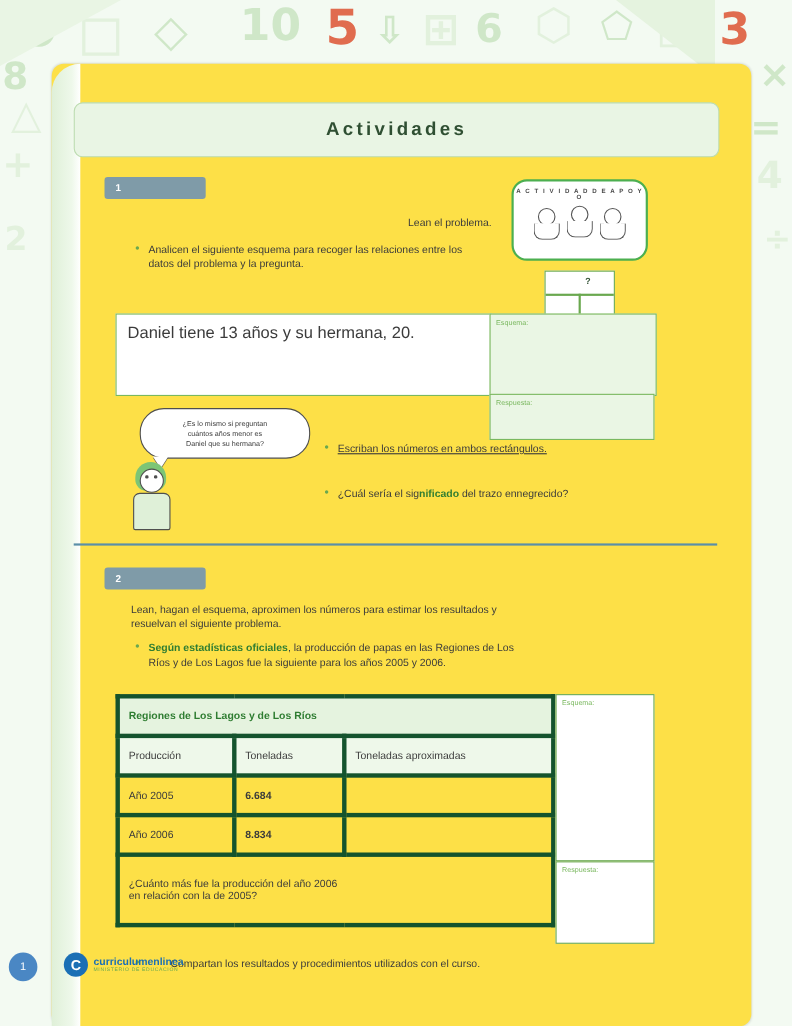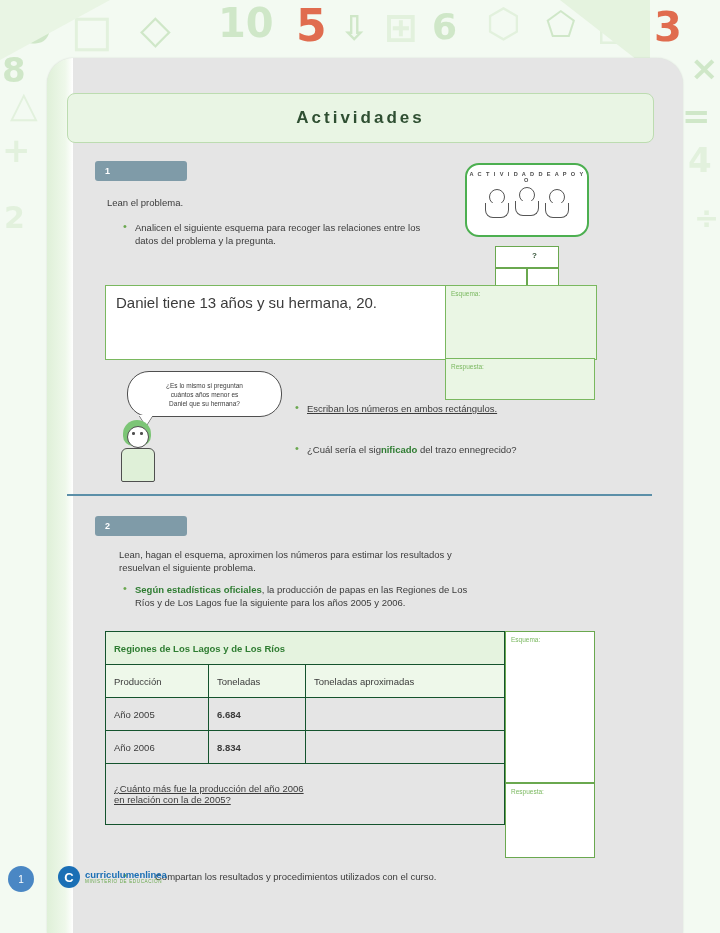--- a/index.html
+++ b/index.html
@@ -35,24 +35,25 @@
     width: 0; height: 0;
   }
 
   
   #page {
     position: absolute;
     left: 47px;
     top: 58px;
     width: 636px;
     height: 875px;
-    background: #e5e5e5;
+    background: #fde047;
     border-top-left-radius: 26px;
     border-top-right-radius: 26px;
     box-shadow: 0 0 2px rgba(0,0,0,0.12);
+    border-radius: 11px;
   }
   
   #leftband {
     position: absolute;
     left: 0;
     top: 0;
     width: 26px;
     height: 875px;
     background: linear-gradient(to right, #dff0d8 0%, #eef8ea 70%, #ffffff 100%);
     border-top-left-radius: 26px;
@@ -327,36 +328,36 @@
   #table2 {
     position: absolute;
     left: 58px;
     top: 573px;
     width: 400px;
     border-collapse: collapse;
     font-size: 9.5px;
     color: #3b3b3b;
   }
   #table2 td, #table2 th {
-    border: 1px solid #14532d;
+    border: 4px solid #14532d;
     padding: 6px 8px;
     text-align: left;
     font-weight: normal;
     height: 20px;
   }
   #table2 .hdr {
     background: #e5f3df;
     font-weight: 700;
     color: #2f7d32;
   }
   #table2 .sub {
     background: #eef8ea;
   }
   #table2 .numcell { font-weight: 700; }
-  #table2 .qrow { height: 48px; vertical-align: middle; text-decoration: underline; }
+  #table2 .qrow { height: 48px; vertical-align: middle; }
 
   #esq-box {
     position: absolute;
     left: 458px;
     top: 573px;
     width: 90px;
     height: 152px;
     border: 1px solid #6aa84f;
     box-sizing: border-box;
     background: #ffffff;
@@ -451,21 +452,21 @@
   <div id="leftband"></div>
 
   <div id="title-box">
     <span class="title-text">Actividades</span>
   </div>
 
   <div class="num-pill" style="left:48px;top:103px;">
     <span>1</span>
   </div>
 
-  <div class="txt" style="left:60px;top:138px;width:320px;">
+  <div class="txt" style="left:80px;top:138px;width:320px;text-align:right;">
     <span>Lean el problema.</span>
   </div>
 
   <div class="bullet" style="left:76px;top:163px;width:300px;">
     <span>Analicen el siguiente esquema para recoger las relaciones entre los datos del problema y la pregunta.</span>
   </div>
 
   <div id="badge">
     <div class="badge-arc">A C T I V I D A D   D E   A P O Y O</div>
     <div class="kid-head" style="left:22px;top:24px;"></div>

